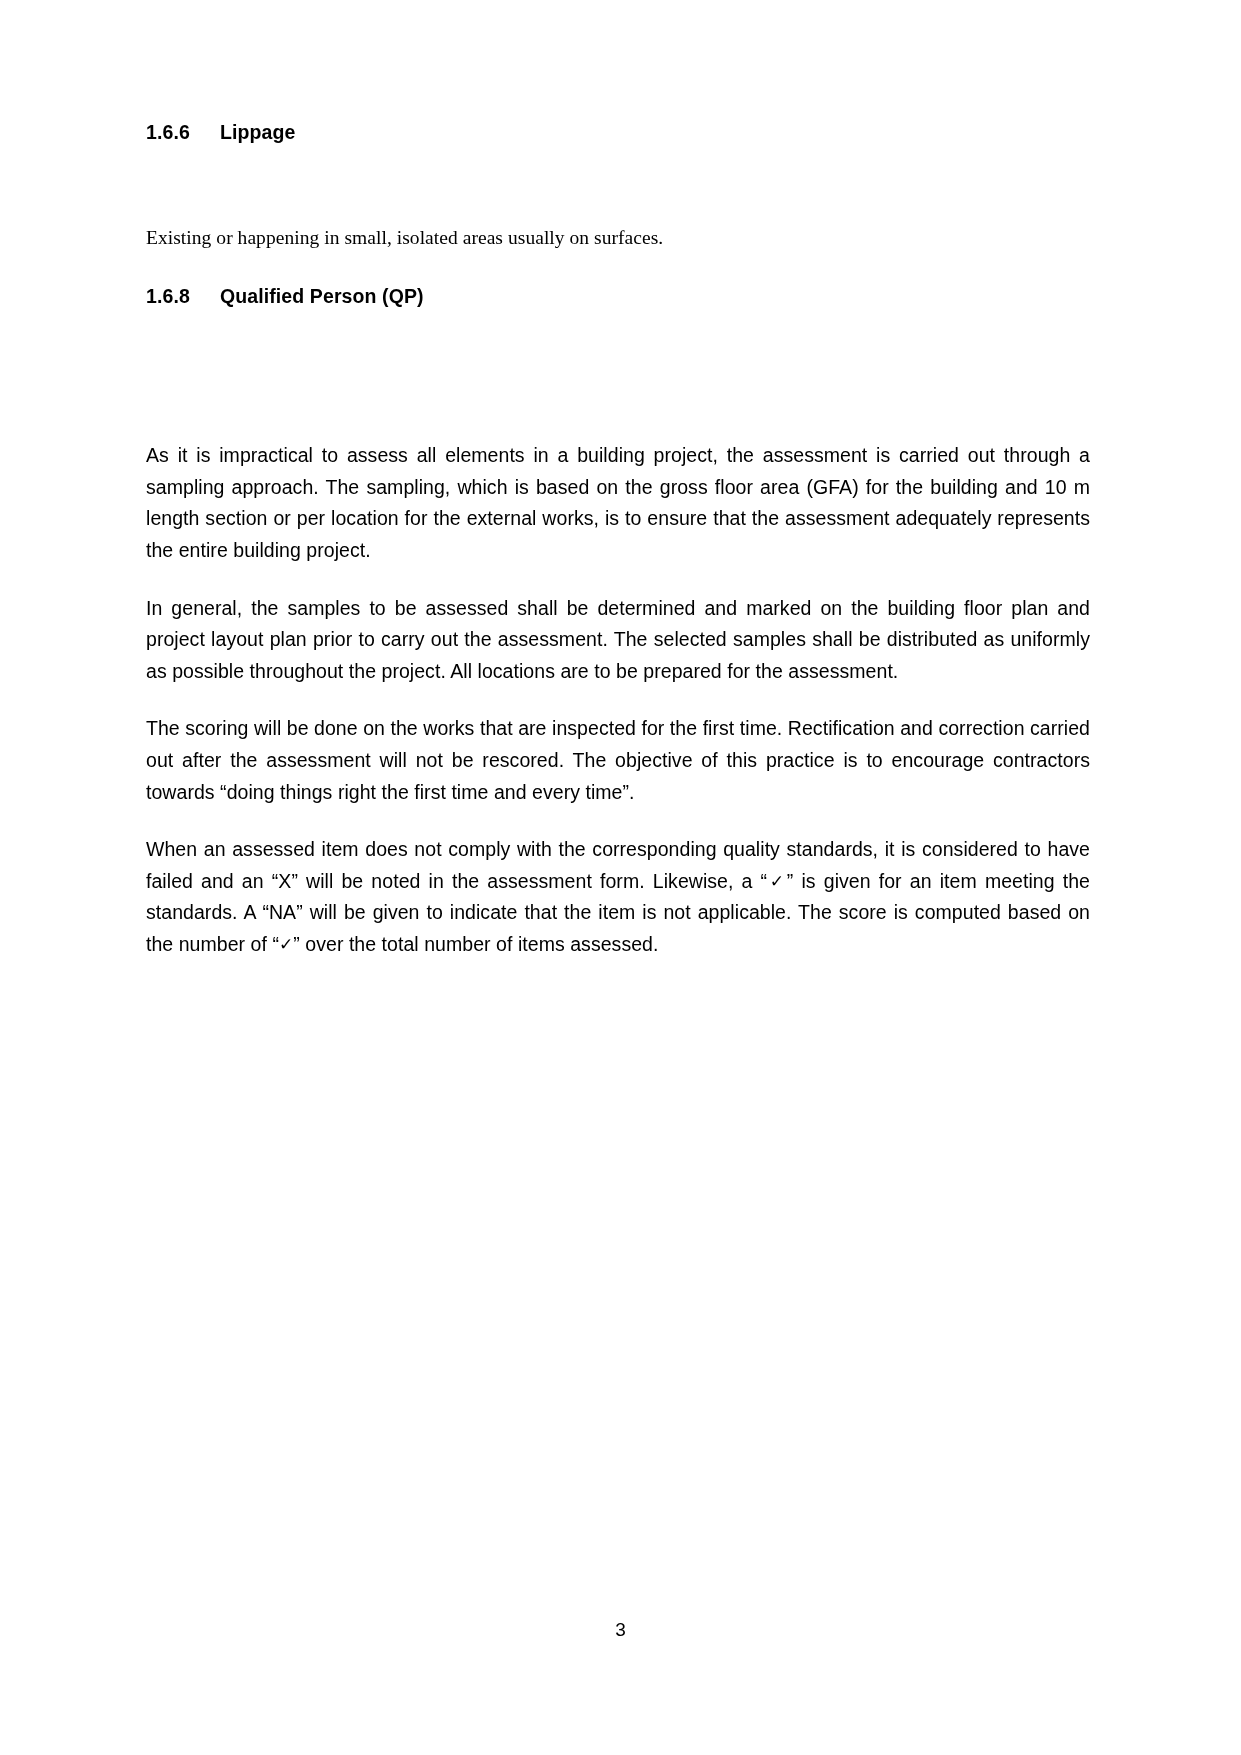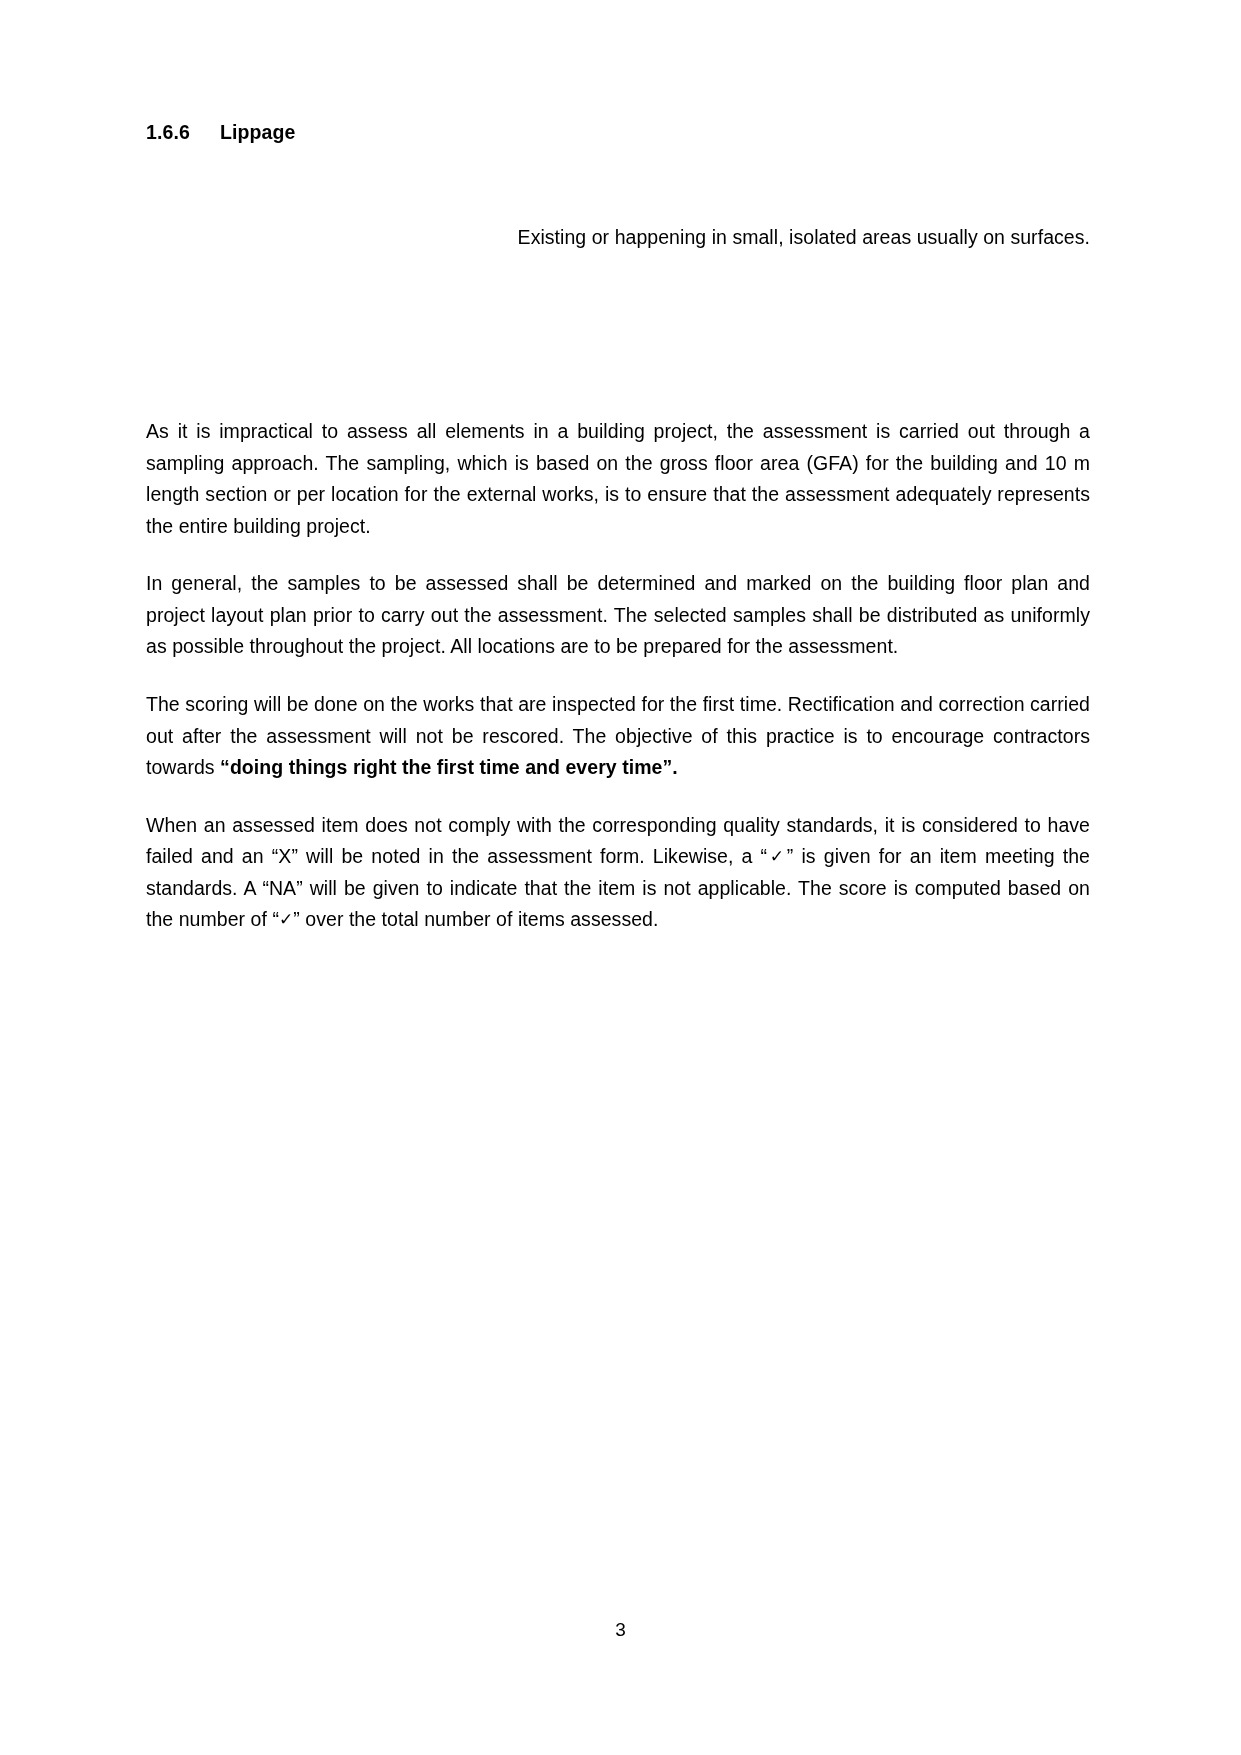--- a/index.html
+++ b/index.html
@@ -56,24 +56,25 @@
   
   .para {
     font-size: 19.5px;
     line-height: 1.62;
     margin: 0;
     text-align: justify;
     text-justify: inter-word;
     letter-spacing: 0.05px;
   }
   .para.nojust {
-    text-align: right;
+    text-align: left;
+    font-family: Liberation Serif, serif;
   }
   .para b {
-    font-weight: bold;
+    font-weight: normal;
   }
 
   
   .sp-h { height: 30px; }    
   .sp-p { height: 24px; }    
   .sp-pp { height: 26px; }   
 
   .tick {
     font-family: "DejaVu Sans", sans-serif;
     font-size: 17px;
@@ -105,20 +106,23 @@
     </div>
     <div class="sp-p"></div>
 
     <div class="sp-h"></div>
 
     <div class="sp-p"></div>
     <p class="para nojust">Existing or happening in small, isolated areas usually on surfaces.</p>
 
     <div class="sp-h"></div>
 
+    <div class="heading">
+      <span class="num">1.6.8</span><span class="ttl">Qualified Person (QP)</span>
+    </div>
     <div class="sp-p"></div>
 
     <div class="sp-h"></div>
 
     <div class="sp-p"></div>
 
     <div class="sp-h"></div>
 
     <div class="sp-p"></div>
     <p class="para">As it is impractical to assess all elements in a building project, the assessment is carried out through a sampling approach. The sampling, which is based on the gross floor area (GFA) for the building and 10 m length section or per location for the external works, is to ensure that the assessment adequately represents the entire building project.</p>

